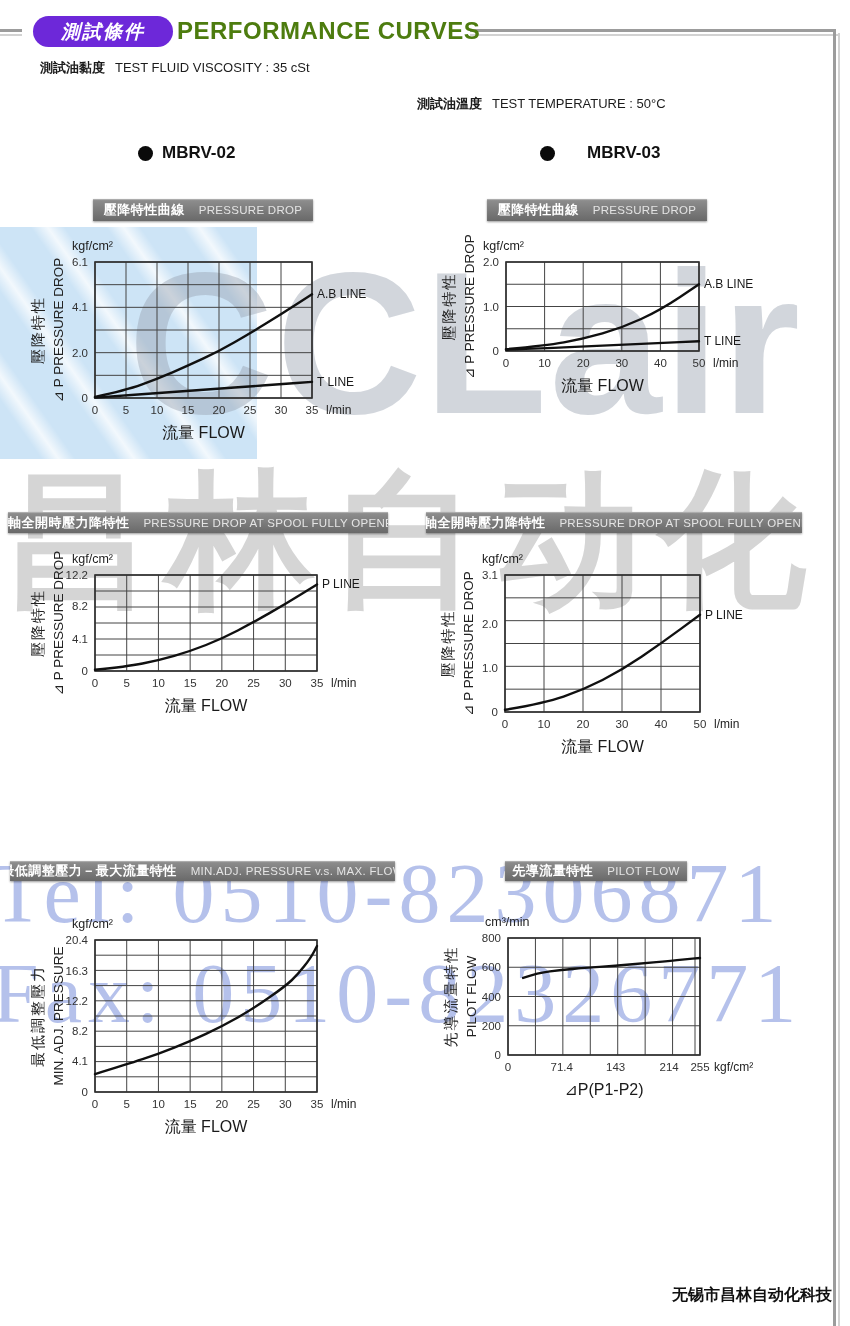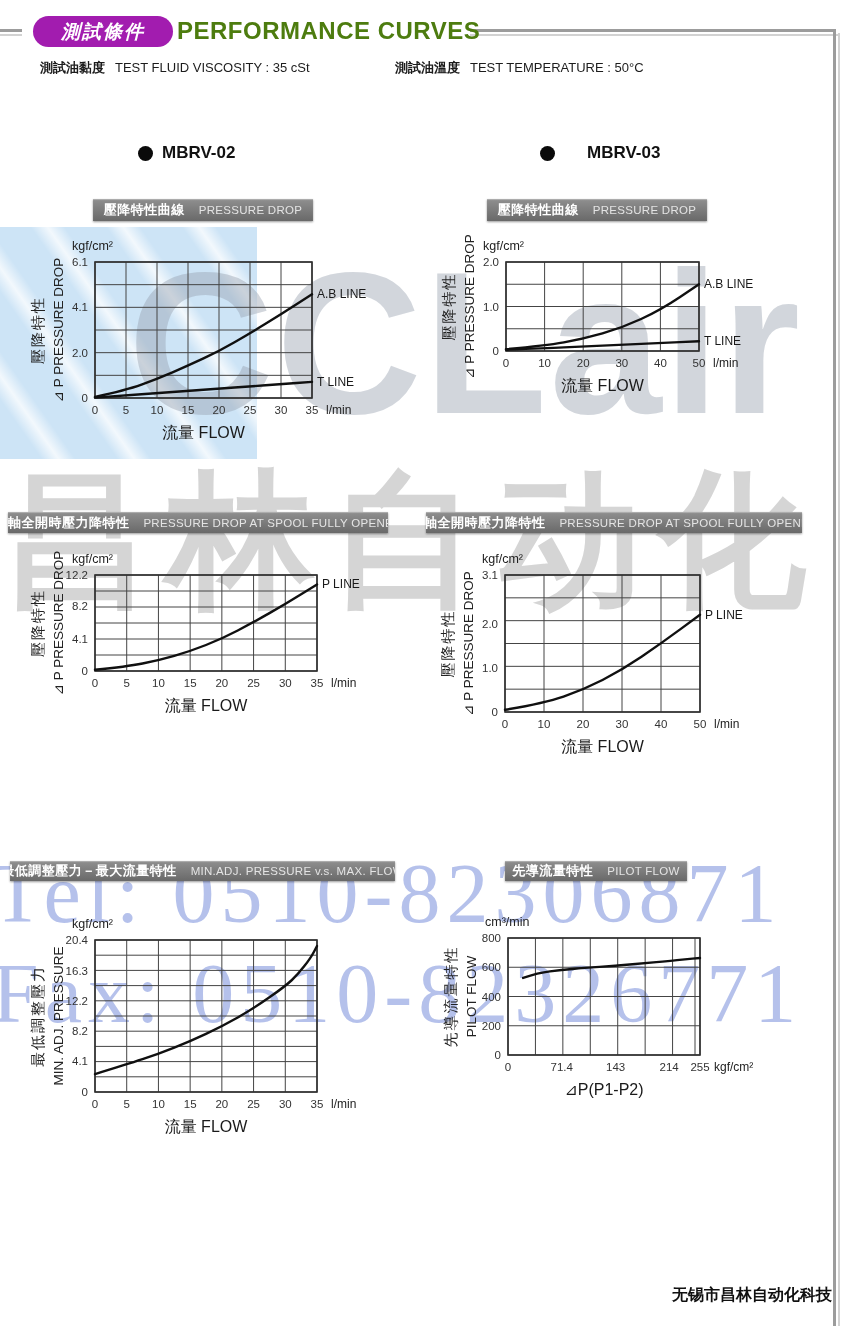--- a/index.html
+++ b/index.html
@@ -9,21 +9,21 @@
     font-family:"Liberation Sans","DejaVu Sans",sans-serif;
     color:#1a1a1a;
   }
   .abs{position:absolute;}
   
   .rule-dark{background:#9c9c9c;}
   .rule-light{background:#d2d2d2;}
   
   .hdr-pill{
     left:33px;top:16px;width:140px;height:31px;border-radius:17px;
-    background:#a21caf;color:#fff;display:flex;align-items:center;justify-content:center;
+    background:#6d28d9;color:#fff;display:flex;align-items:center;justify-content:center;
     font-size:19px;font-weight:bold;font-style:italic;letter-spacing:2px;
   }
   .hdr-title{left:177px;top:17px;font-size:24px;font-weight:800;letter-spacing:.5px;color:#4d7c0f;}
   .cond{top:59px;font-size:13px;color:#1c1c1c;white-space:nowrap;}
   .cond .zh{font-weight:600;margin-right:10px;}
   
   .model{top:143px;display:flex;align-items:center;gap:9px;}
   .model .dot{width:15px;height:15px;border-radius:50%;background:#0a0a0a;}
   .model .lbl{font-size:17px;font-weight:800;color:#111;}
   
@@ -76,21 +76,21 @@
 <div class="abs wm wm-fax">Fax: 0510-82326771</div>
 
 <div class="abs hdr-pill">
   <span>測試條件</span>
 </div>
 <div class="abs hdr-title chart-layer">PERFORMANCE CURVES</div>
 
 <div class="abs cond chart-layer" style="left:40px;">
   <span class="zh">測試油黏度</span><span>TEST FLUID VISCOSITY : 35 cSt</span>
 </div>
-<div class="abs cond chart-layer" style="left:395px;">
+<div class="abs cond chart-layer" style="left:417px;margin-top:36px;">
   <span class="zh">測試油溫度</span><span>TEST TEMPERATURE : 50°C</span>
 </div>
 
 <div class="abs model chart-layer" style="left:138px;">
   <span class="dot"></span>
   <span class="lbl">MBRV-02</span>
 </div>
 <div class="abs model chart-layer" style="left:540px;gap:32px;">
   <span class="dot"></span>
   <span class="lbl">MBRV-03</span>

